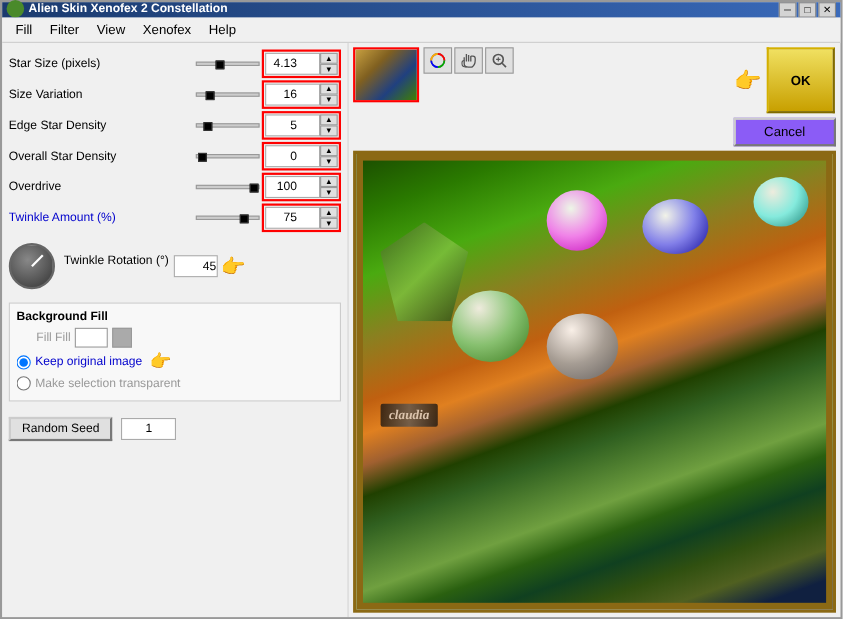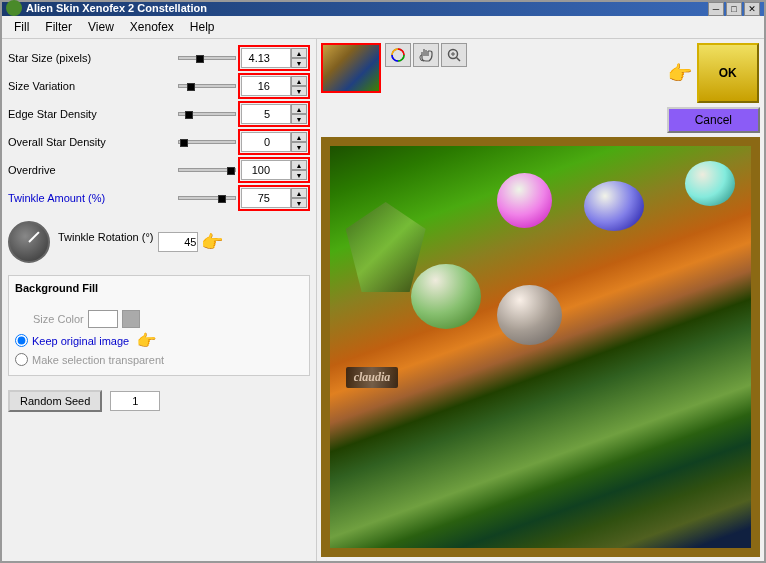--- a/index.html
+++ b/index.html
@@ -217,21 +217,21 @@
     
     .bg-section {
       border: 1px solid #ccc;
       padding: 6px;
       margin: 6px 0;
       background: #f8f8f8;
     }
     .bg-title {
       font-size: 11px;
       font-weight: bold;
-      margin-bottom: 16px;
+      margin-bottom: 4px;
     }
     .radio-row {
       display: flex;
       align-items: center;
       gap: 4px;
       margin-bottom: 3px;
     }
     .radio-row input[type=radio] {
       margin: 0;
     }
@@ -466,21 +466,21 @@
           <div class="twinkle-input-row">
             <input class="twinkle-input" type="text" value="45" style="">
             <span class="hand-pointer">👈</span>
           </div>
         </div>
       </div>
 
       <div class="bg-section">
         <div class="bg-title">Background Fill</div>
         <div class="fill-color-row">
-          <span class="fill-color-label">Size Color</span>
+          <span class="fill-color-label">Fill Fill</span>
           <div class="color-swatch"></div>
           <div class="color-swatch-dark"></div>
         </div>
         <div class="radio-row">
           <input type="radio" name="bgfill" checked="" style="">
           <span class="radio-label blue">Keep original image</span>
           <span class="hand-pointer" style="font-size:16px; margin-left:4px;">👈</span>
         </div>
         <div class="radio-row">
           <input type="radio" name="bgfill" style="">

